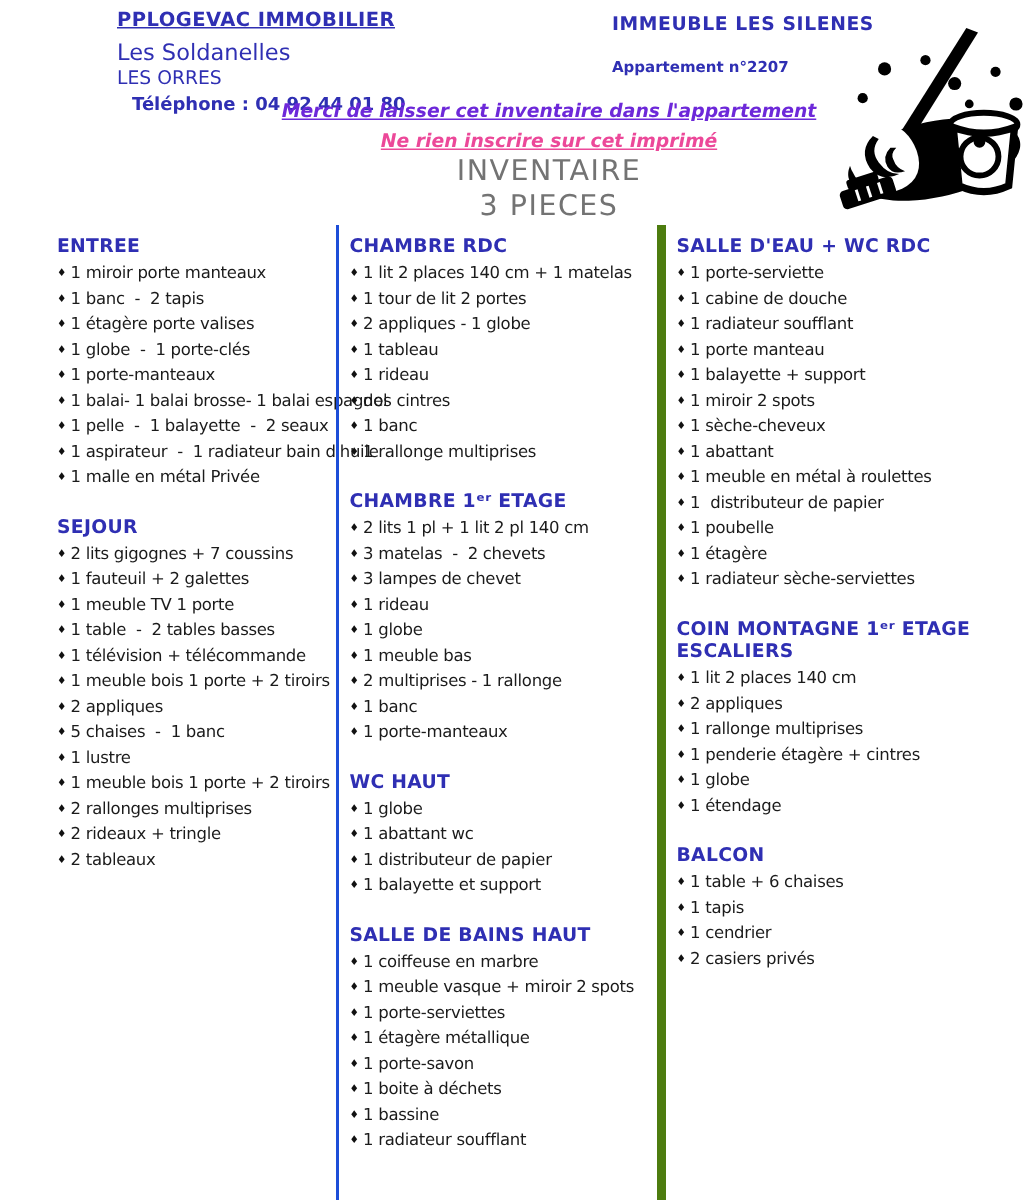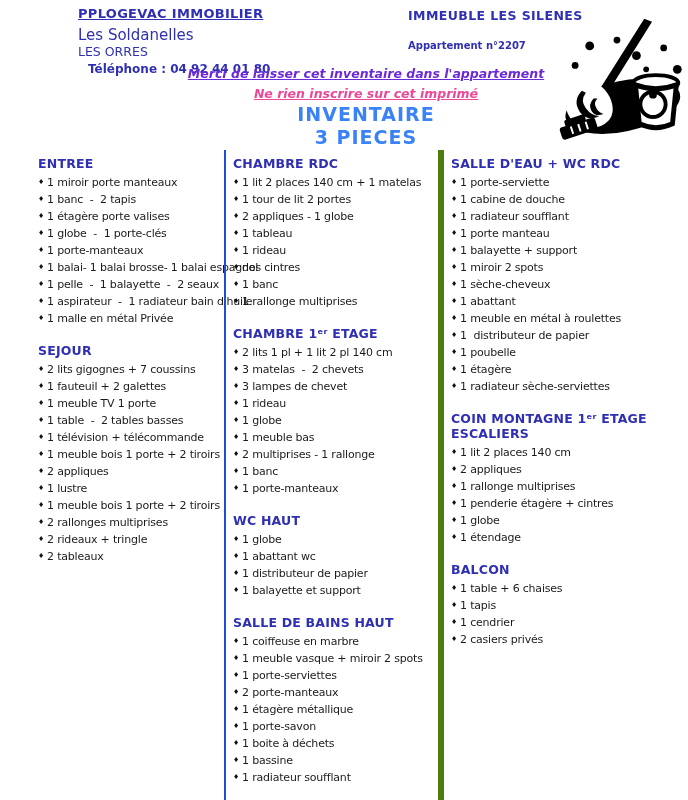--- a/index.html
+++ b/index.html
@@ -14,21 +14,21 @@
   .hdr-line2    { left:78px; top:44px; font-size:12.5px; }
   .hdr-phone    { left:78px; top:62px; font-size:12px; font-weight:bold;margin-left:10px; }
   .hdr-building { left:408px; top:8px;  font-size:12.5px; font-weight:bold; letter-spacing:.4px; }
   .hdr-apt      { left:408px; top:40px; font-size:10px; font-weight:bold; }
   .clipart      { left:543px; top:18px; width:146px; height:126px; }
 
   .centerline { left:0; width:688px; box-sizing:border-box; padding-left:44px; text-align:center; }
   .notice { font-size:12.5px; font-weight:bold; font-style:italic; text-decoration:underline; }
   .notice1 { top:66px; color:#6d28d9; }
   .notice2 { top:86px; color:#ec4899; }
-  .doc-title  { top:103px; font-size:19px; font-weight:bold; color:#3b82f6; letter-spacing:1px; }
+  .doc-title  { top:103px; font-size:19px; font-weight:normal; color:#737373; letter-spacing:1px; }
   .doc-title2 { top:126px; }
 
   
   .content { position:absolute; top:150px; left:0; right:0; bottom:0; display:flex; }
   .col  { box-sizing:border-box; padding-top:6px; }
   .col-1 { width:224px; padding-left:38px; }
   .col-2 { width:214px; border-left:2px solid #1d4ed8; padding-left:7px; }
   .col-3 { width:250px; border-left:6px solid #4d7c0f; padding-left:7px; }
 
   .section { margin:0; }
@@ -102,20 +102,21 @@
         <div class="section">
           <h3 class="heading">SEJOUR</h3>
           <ul class="items">
             <li class="item"><span class="bullet">♦</span><span>2 lits gigognes + 7 coussins</span></li>
             <li class="item"><span class="bullet">♦</span><span>1 fauteuil + 2 galettes</span></li>
             <li class="item"><span class="bullet">♦</span><span>1 meuble TV 1 porte</span></li>
             <li class="item"><span class="bullet">♦</span><span>1 table  -  2 tables basses</span></li>
             <li class="item"><span class="bullet">♦</span><span>1 télévision + télécommande</span></li>
             <li class="item"><span class="bullet">♦</span><span>1 meuble bois 1 porte + 2 tiroirs</span></li>
             <li class="item"><span class="bullet">♦</span><span>2 appliques</span></li>
+            <li class="item"><span class="bullet">♦</span><span>5 chaises  -  1 banc</span></li>
             <li class="item"><span class="bullet">♦</span><span>1 lustre</span></li>
             <li class="item"><span class="bullet">♦</span><span>1 meuble bois 1 porte + 2 tiroirs</span></li>
             <li class="item"><span class="bullet">♦</span><span>2 rallonges multiprises</span></li>
             <li class="item"><span class="bullet">♦</span><span>2 rideaux + tringle</span></li>
             <li class="item"><span class="bullet">♦</span><span>2 tableaux</span></li>
           </ul>
         </div>
       </div>
       <div class="col col-2">
         <div class="section">
@@ -153,21 +154,20 @@
             <li class="item"><span class="bullet">♦</span><span>1 distributeur de papier</span></li>
             <li class="item"><span class="bullet">♦</span><span>1 balayette et support</span></li>
           </ul>
         </div>
         <div class="section">
           <h3 class="heading">SALLE DE BAINS HAUT</h3>
           <ul class="items">
             <li class="item"><span class="bullet">♦</span><span>1 coiffeuse en marbre</span></li>
             <li class="item"><span class="bullet">♦</span><span>1 meuble vasque + miroir 2 spots</span></li>
             <li class="item"><span class="bullet">♦</span><span>1 porte-serviettes</span></li>
-            <li class="item"><span class="bullet">♦</span><span>2 porte-manteaux</span></li>
             <li class="item"><span class="bullet">♦</span><span>1 étagère métallique</span></li>
             <li class="item"><span class="bullet">♦</span><span>1 porte-savon</span></li>
             <li class="item"><span class="bullet">♦</span><span>1 boite à déchets</span></li>
             <li class="item"><span class="bullet">♦</span><span>1 bassine</span></li>
             <li class="item"><span class="bullet">♦</span><span>1 radiateur soufflant</span></li>
           </ul>
         </div>
       </div>
       <div class="col col-3">
         <div class="section">

